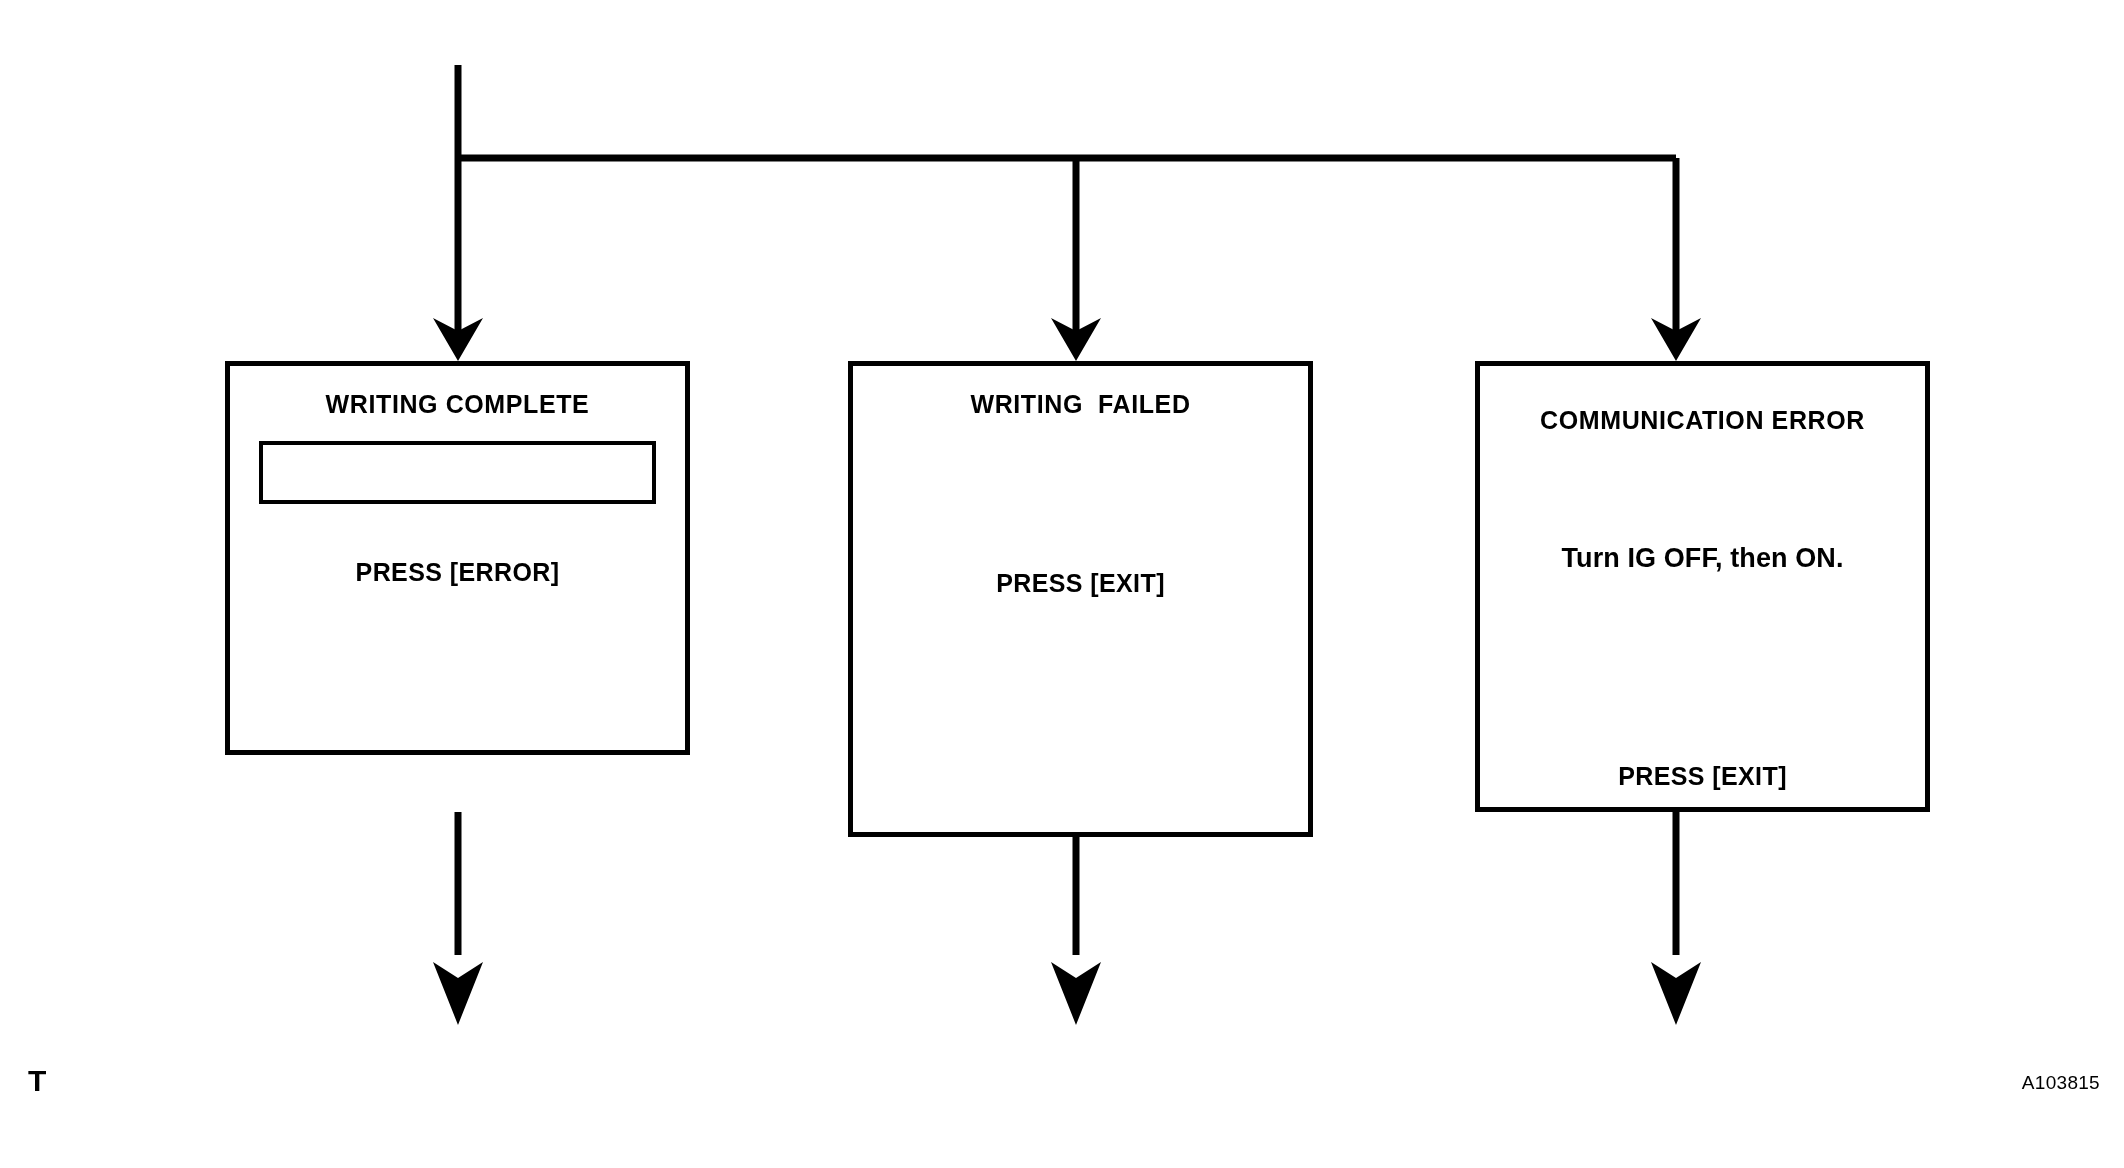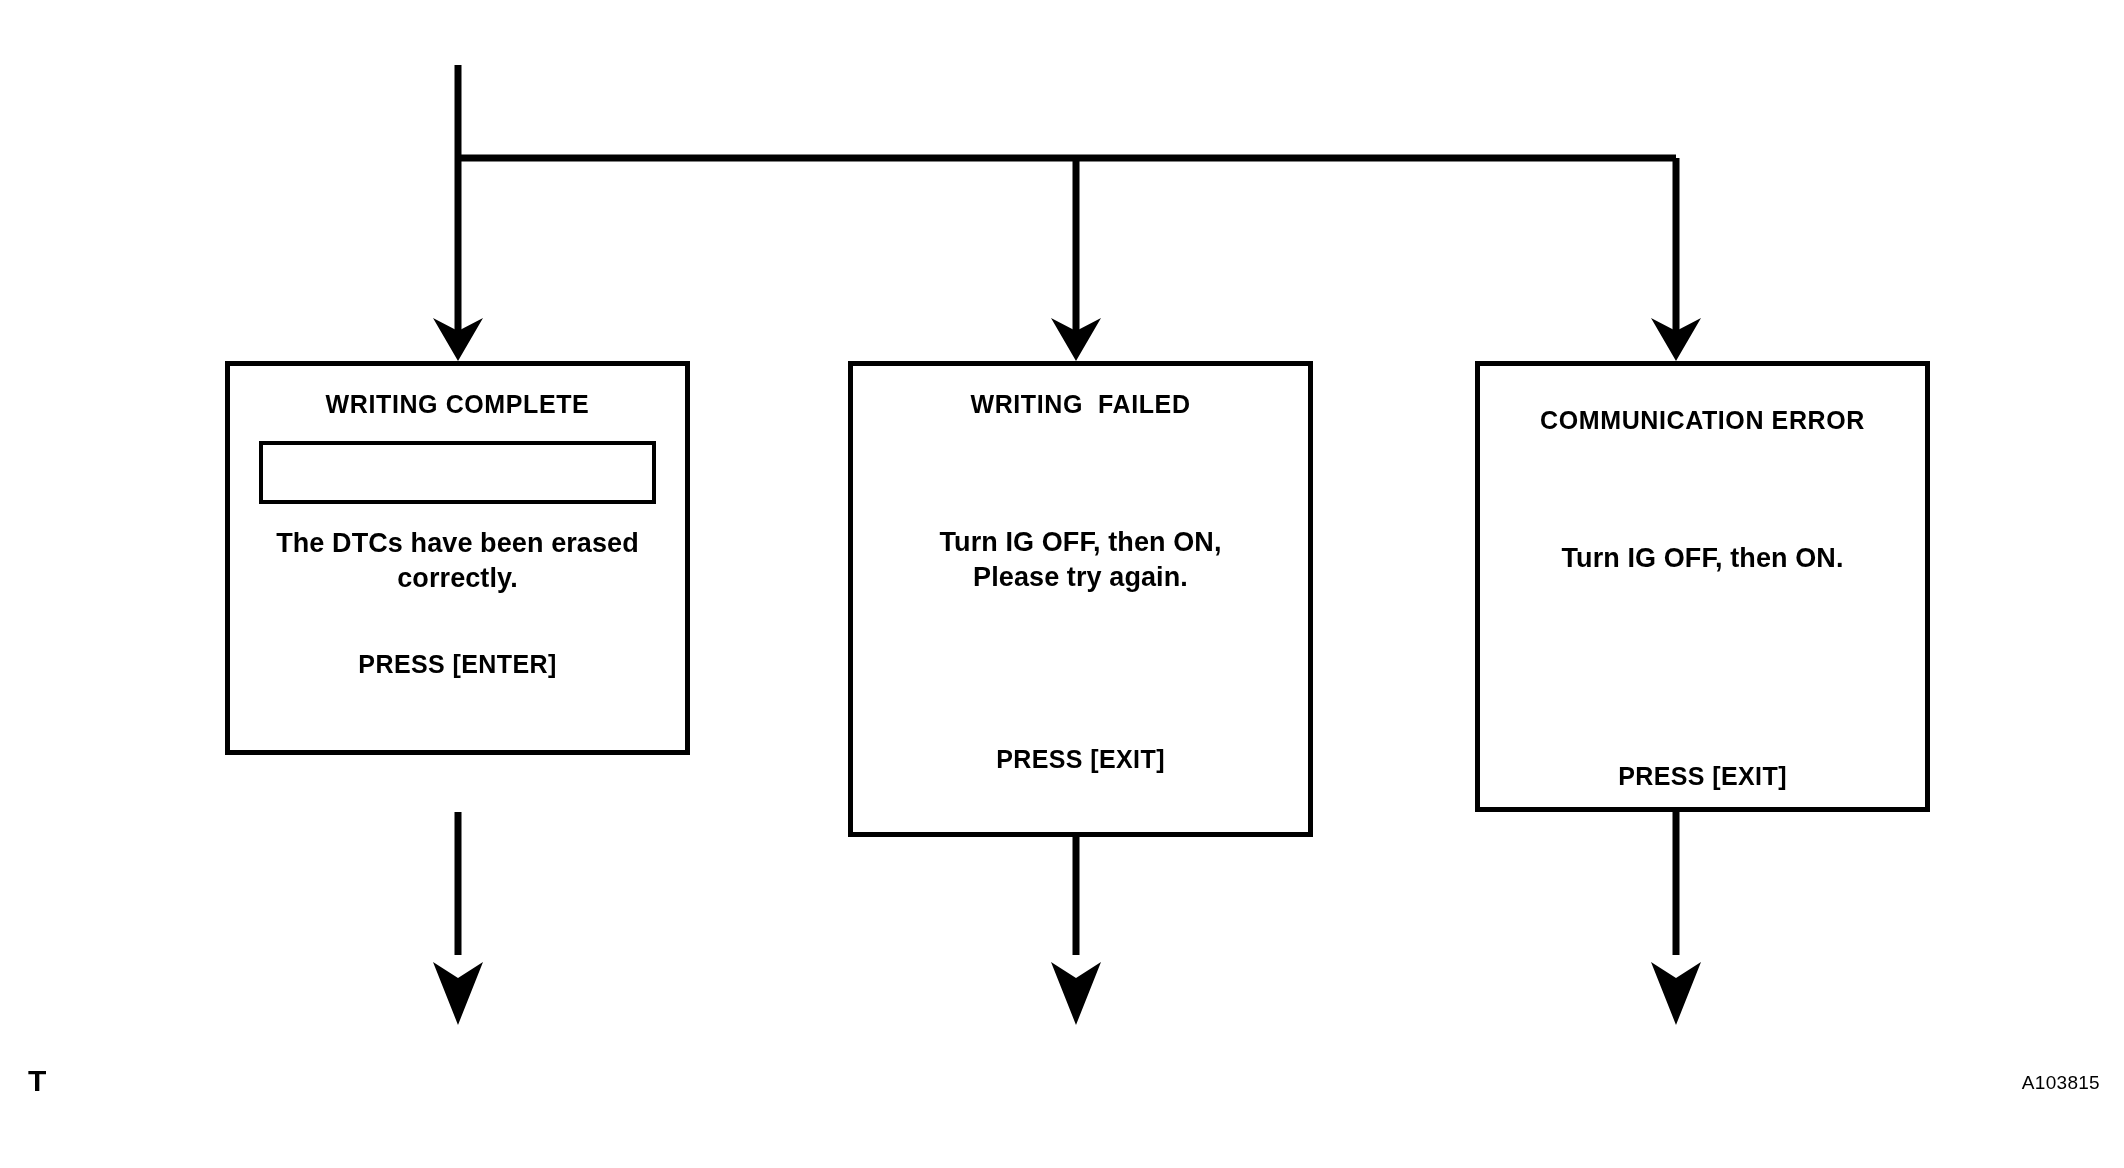--- a/index.html
+++ b/index.html
@@ -122,29 +122,25 @@
 
       <polygon points="458,1025 433,962 458,978 483,962"></polygon>
       <polygon points="1076,1025 1051,962 1076,978 1101,962"></polygon>
       <polygon points="1676,1025 1651,962 1676,978 1701,962"></polygon>
     </g>
   </svg>
 
   <div class="screen-box" id="box-writing-complete">
     <div class="box-title">WRITING COMPLETE</div>
     <div class="vin-field"></div>
-    <div class="box-line msg-dtc" style="white-space:pre-line;">The DTCs have been erased
-correctly.</div>
-    <div class="press-line">PRESS [ENTER]</div>
+    <div class="press-line">PRESS [ERROR]</div>
   </div>
 
   <div class="screen-box" id="box-writing-failed">
     <div class="box-title">WRITING  FAILED</div>
-    <div class="box-line msg-body" style="white-space:pre-line;">Turn IG OFF, then ON,
-Please try again.</div>
     <div class="press-line">PRESS [EXIT]</div>
   </div>
 
   <div class="screen-box" id="box-communication-error">
     <div class="box-title">COMMUNICATION ERROR</div>
     <div class="box-line msg-body" style="white-space:pre-line;">Turn IG OFF, then ON.</div>
     <div class="press-line">PRESS [EXIT]</div>
   </div>
 
   <div id="page-marker">T</div>

